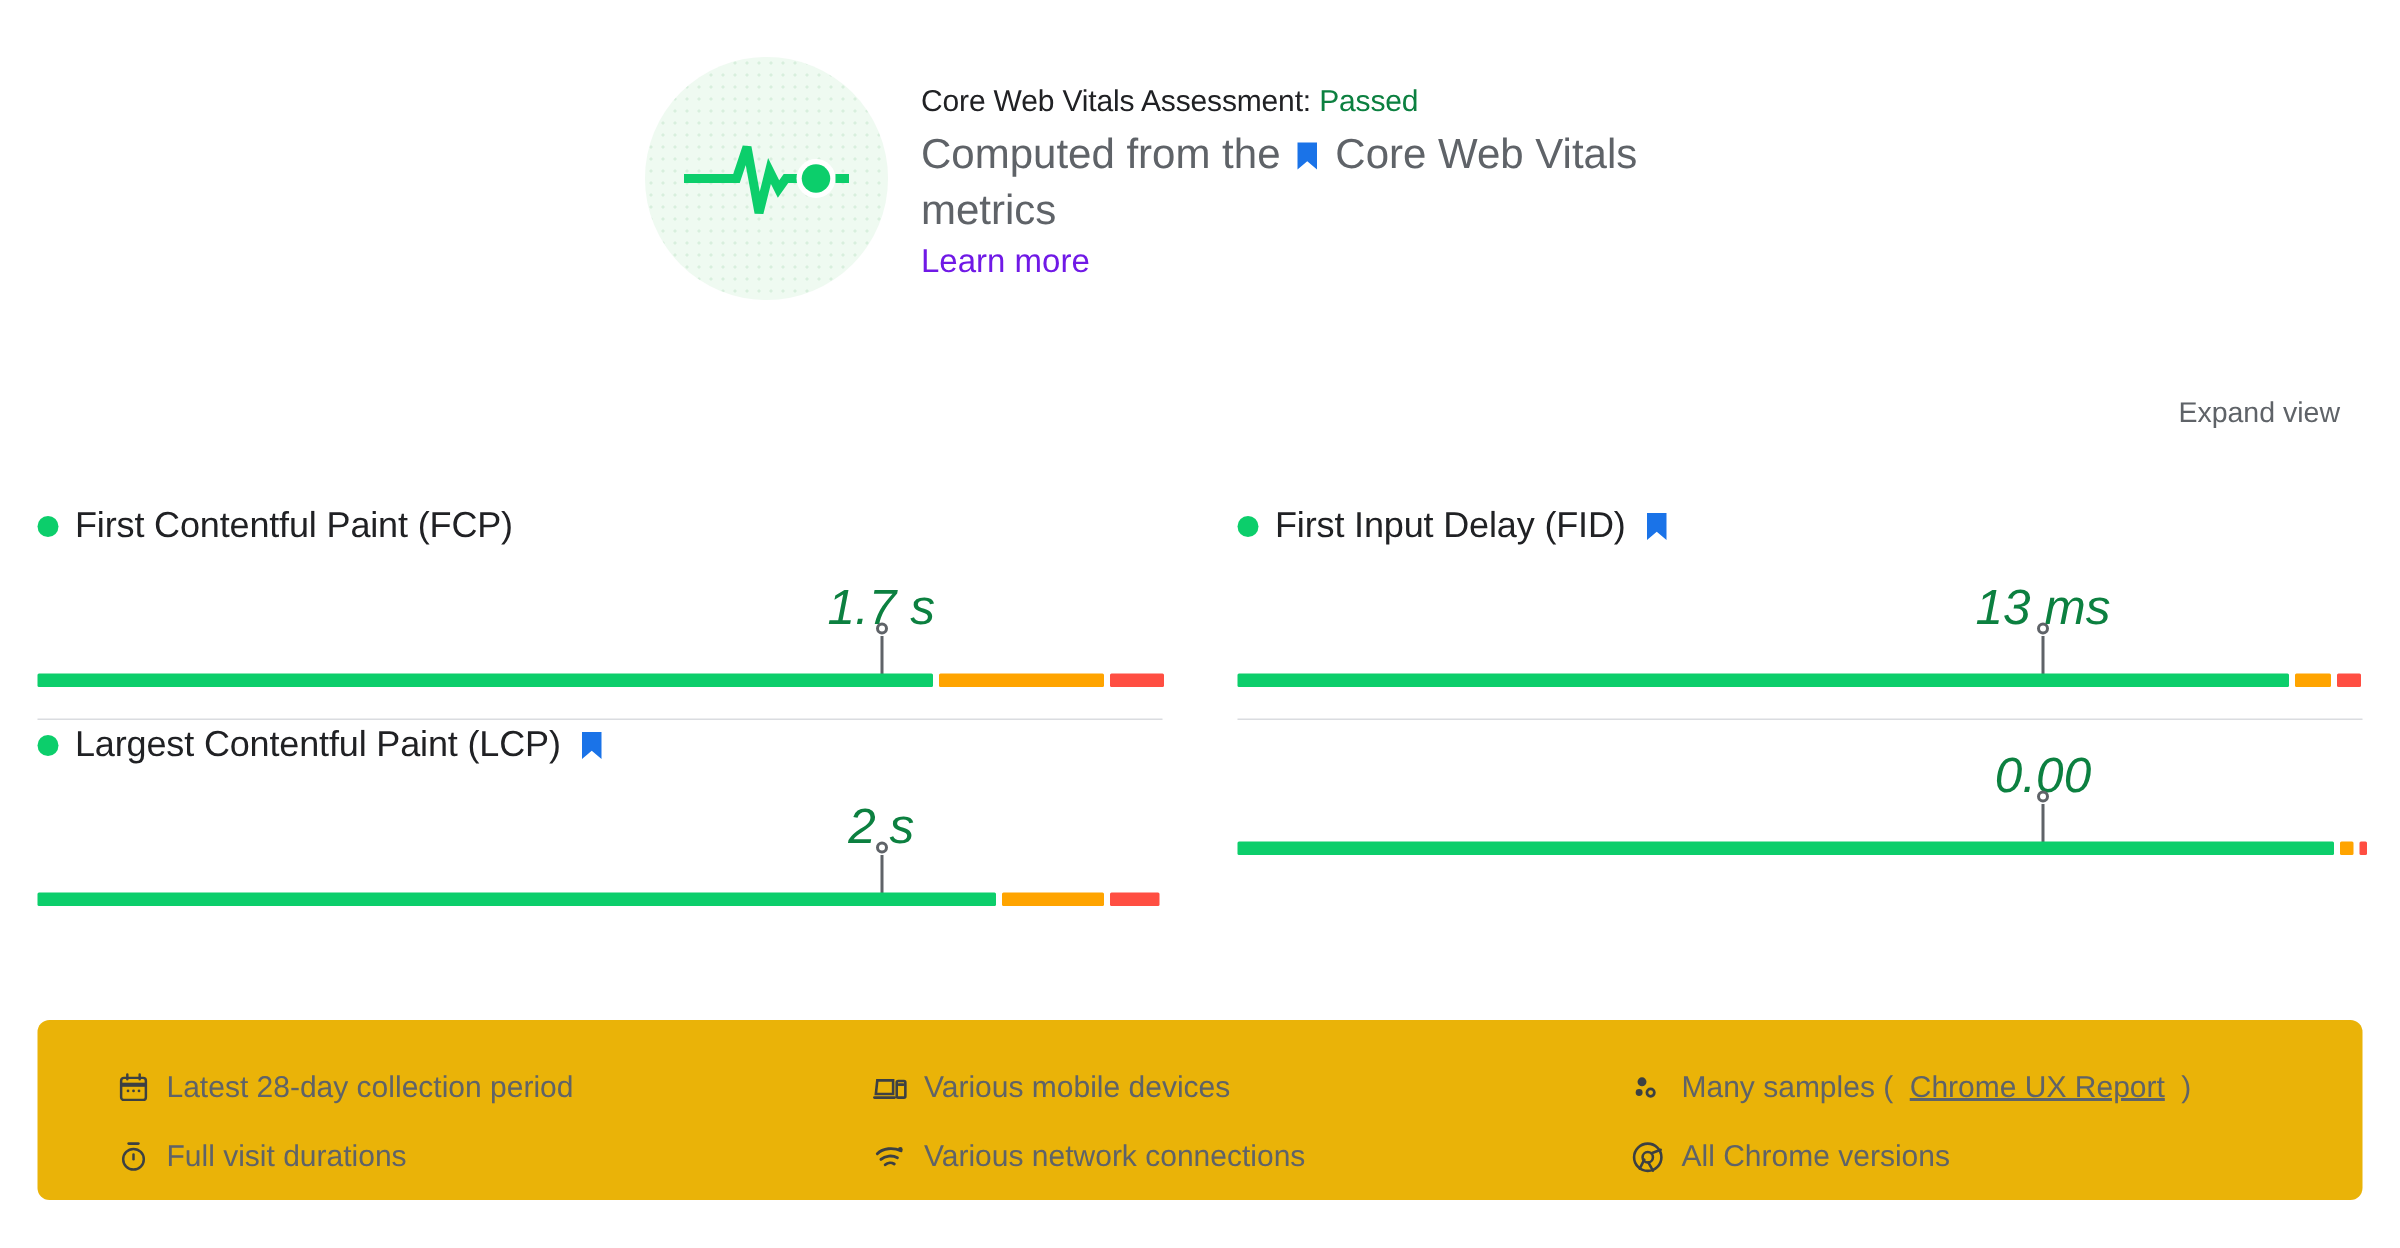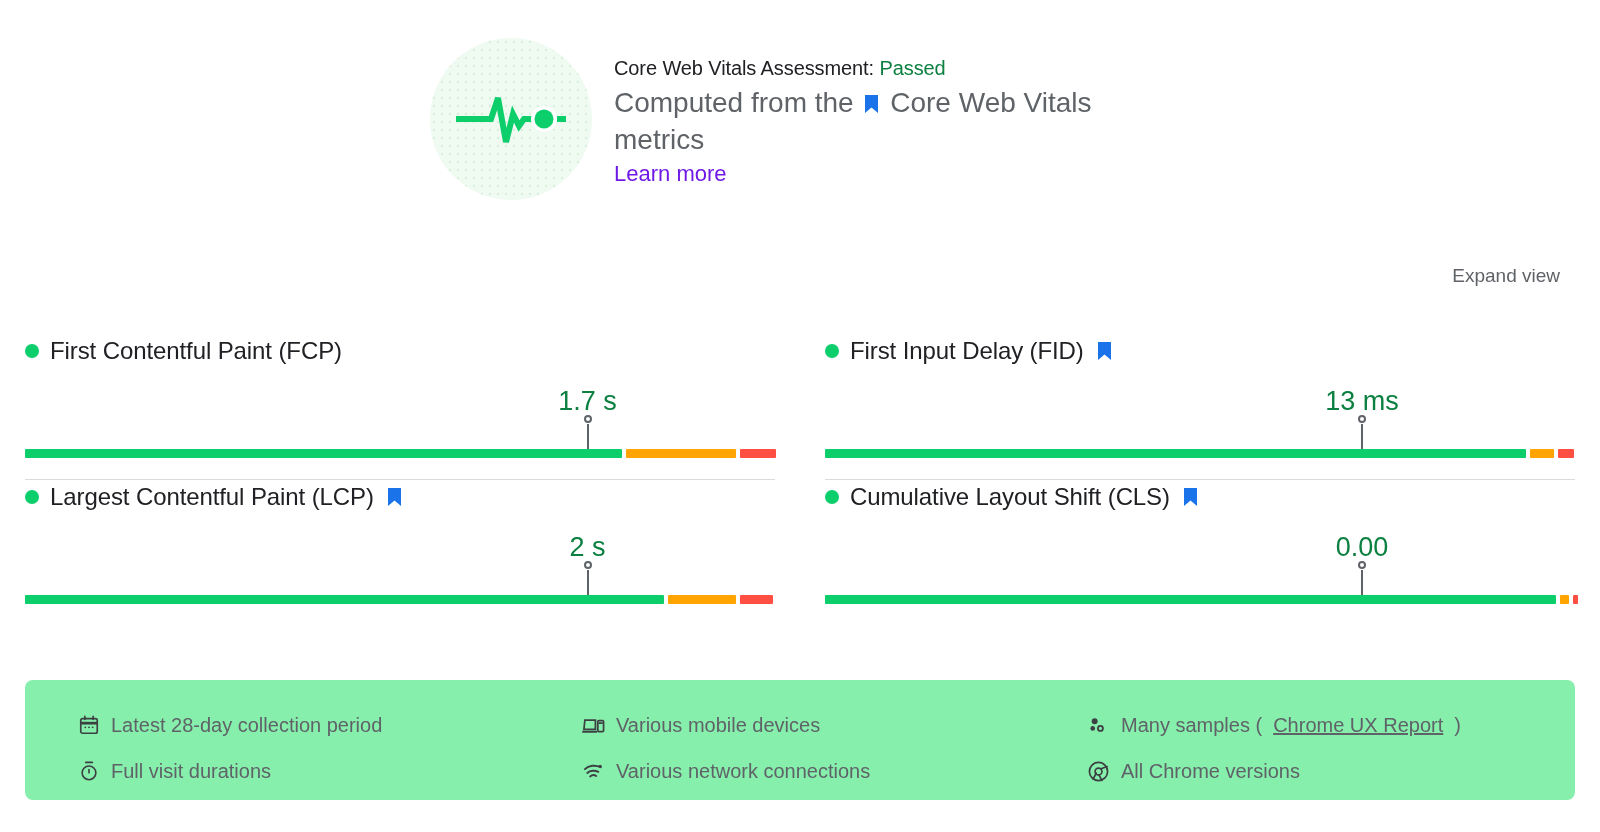--- a/index.html
+++ b/index.html
@@ -141,24 +141,25 @@
   }
 
   .gauge {
     position: relative;
     margin-top: 18px;
     height: 72px;
   }
   .gauge-value {
     position: absolute;
     top: 0;
-    font-size: 27px;
+    font-size: 33px;
     color: #0c8040;
     transform: translateX(-50%);
     white-space: nowrap;
+    font-style: italic;
   }
   .gauge-marker {
     position: absolute;
     bottom: 8px;
     width: 2px;
     height: 26px;
     background: #5f6368;
     transform: translateX(-1px);
   }
   .gauge-marker::before {
@@ -188,21 +189,21 @@
     border-radius: 1px;
   }
 
   
   .meta-panel {
     position: absolute;
     left: 25px;
     top: 680px;
     width: 1550px;
     height: 120px;
-    background: #86efac;
+    background: #eab308;
     border-radius: 8px;
     box-sizing: border-box;
     padding: 22px 0 0 52px;
     display: grid;
     grid-template-columns: 505px 505px auto;
     align-content: start;
   }
   .meta-item {
     display: flex;
     align-items: center;
@@ -311,29 +312,20 @@
         <div class="gauge-value" style="left: 75%;">2 s</div>
         <div class="gauge-marker" style="left: 75%;"></div>
         <div class="gauge-track">
           <div class="gauge-seg" title="Good" style="background: rgb(12, 206, 107); flex: 0 0 85.2%;"></div>
           <div class="gauge-seg" title="Needs improvement" style="background: rgb(255, 164, 0); flex: 0 0 9.1%;"></div>
           <div class="gauge-seg" title="Poor" style="background: rgb(255, 78, 66); flex: 0 0 4.4%;"></div>
         </div>
       </div>
     </div>
     <div class="metric">
-      <div class="metric-head">
-        <span class="metric-dot" style="background: rgb(12, 206, 107);"></span>
-        <span class="metric-name">Cumulative Layout Shift (CLS)</span>
-        <span class="bookmark-inline">
-          <svg width="15" height="20" viewBox="0 0 15 20">
-            <path d="M1 1 H14 V19 L7.5 13.5 L1 19 Z" fill="#1a73e8"></path>
-          </svg>
-        </span>
-      </div>
       <div class="gauge">
         <div class="gauge-value" style="left: 71.6%;">0.00</div>
         <div class="gauge-marker" style="left: 71.6%;"></div>
         <div class="gauge-track">
           <div class="gauge-seg" title="Good" style="background: rgb(12, 206, 107); flex: 0 0 97.5%;"></div>
           <div class="gauge-seg" title="Needs improvement" style="background: rgb(255, 164, 0); flex: 0 0 1.2%;"></div>
           <div class="gauge-seg" title="Poor" style="background: rgb(255, 78, 66); flex: 0 0 0.6%;"></div>
         </div>
       </div>
     </div>

